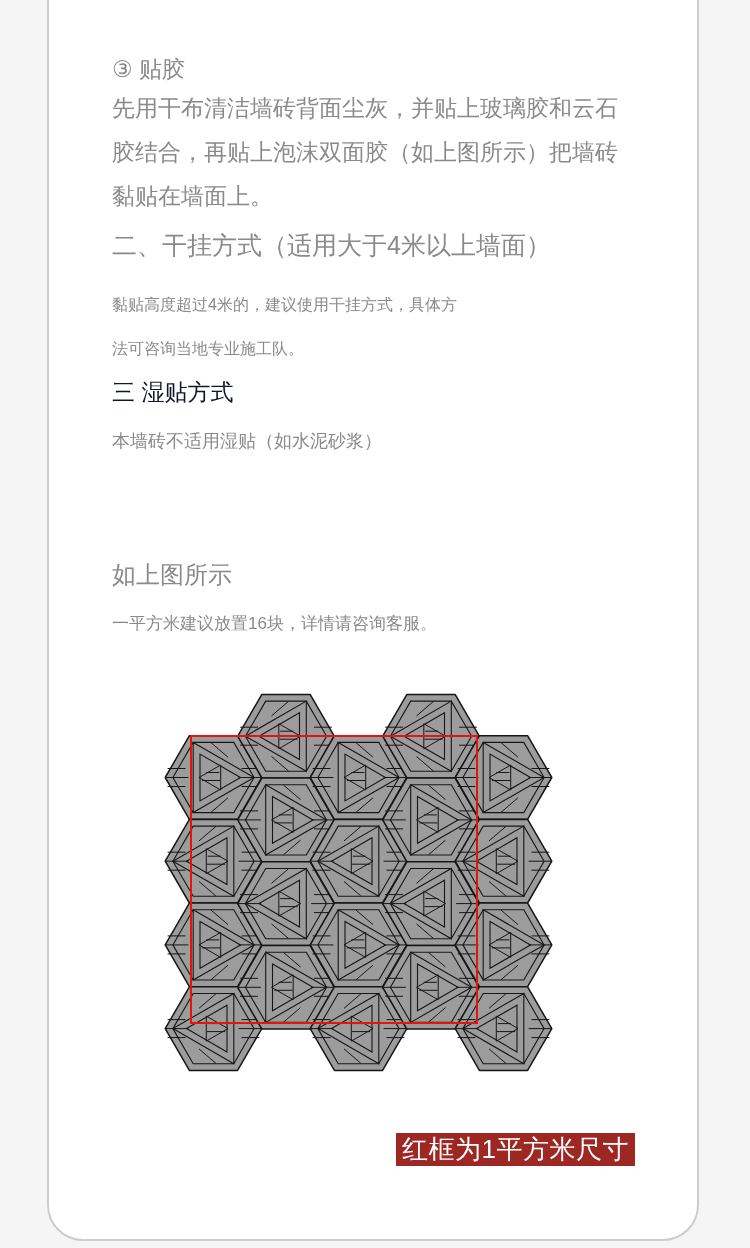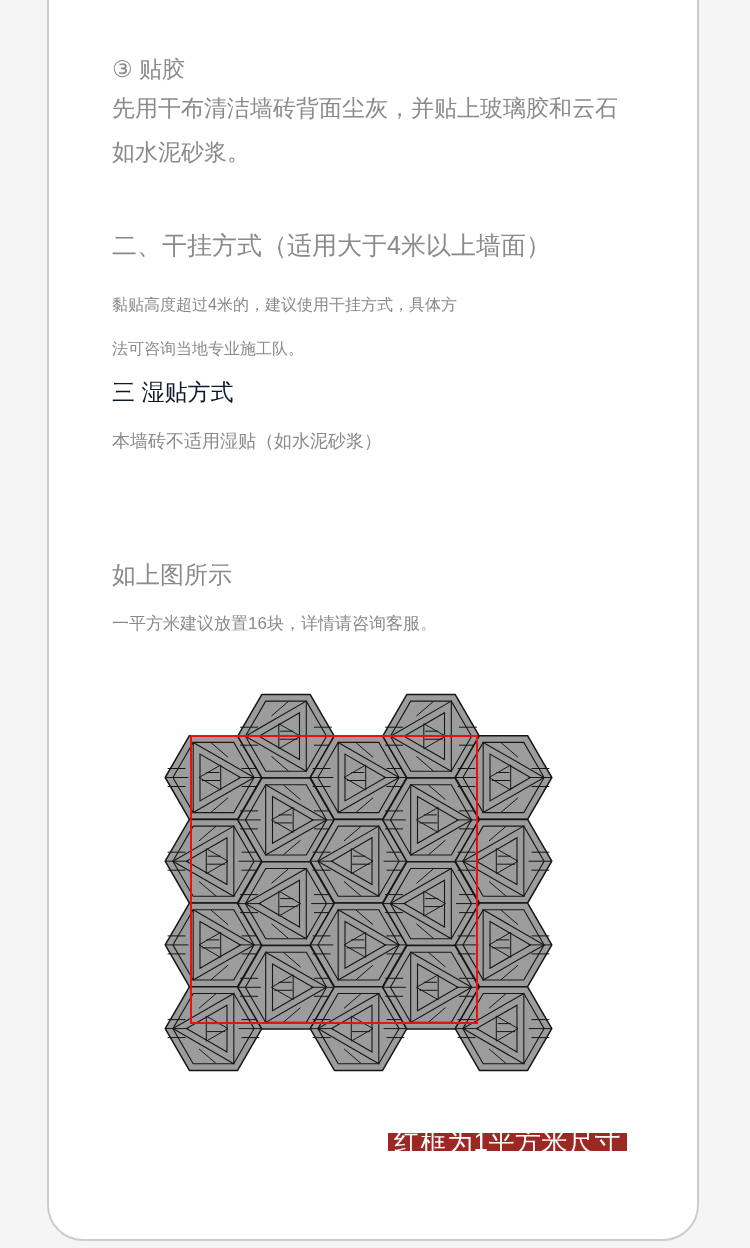--- a/index.html
+++ b/index.html
@@ -18,35 +18,36 @@
   .h-step   {top:55px; font-size:23px;line-height:28px;}
   .p-step   {top:86px; font-size:23px;line-height:44px;}
   .h-dry    {top:230px;font-size:25px;line-height:30px;}
   .p-dry    {top:283px;font-size:16px;line-height:44px;}
   .h-wet    {top:378px;font-size:23px;line-height:28px;}
   .p-wet    {top:426px;font-size:18px;line-height:30px;}
   .h-install{top:560px;font-size:24px;line-height:30px;}
   .p-install{top:609px;font-size:17px;line-height:30px;}
   .fig-svg{position:absolute;left:0;top:0;width:750px;height:1248px;pointer-events:none;}
   .fig-caption{
-    position:absolute;left:388px;top:1133px;width:239px;height:18px;
+    position:absolute;left:396px;top:1133px;width:239px;height:33px;
     display:flex;align-items:center;justify-content:center;
     font-size:26px;line-height:33px;letter-spacing:0.5px;text-align:right;
   }
 </style>
 </head>
 <body style="background: rgb(245, 245, 245);">
 
 <div class="card" style="background: rgb(255, 255, 255); border-color: rgb(204, 204, 204);"></div>
 
 <div class="text-layer">
   <div class="tblock h-step" style="color: rgb(138, 138, 138);">③ 贴胶</div>
   <div class="tblock p-step" style="color: rgb(138, 138, 138);">
       <div>先用干布清洁墙砖背面尘灰，并贴上玻璃胶和云石</div>
-      <div>如水泥砂浆。</div>
+      <div>胶结合，再贴上泡沫双面胶（如上图所示）把墙砖</div>
+      <div>黏贴在墙面上。</div>
     </div>
 
   <div class="tblock h-dry" style="color: rgb(138, 138, 138);">二、干挂方式（适用大于4米以上墙面）</div>
   <div class="tblock p-dry" style="color: rgb(138, 138, 138);">
       <div>黏贴高度超过4米的，建议使用干挂方式，具体方</div>
       <div>法可咨询当地专业施工队。</div>
     </div>
 
   <div class="tblock h-wet" style="color: #0f172a;">三 湿贴方式</div>
   <div class="tblock p-wet" style="color: rgb(138, 138, 138);">

